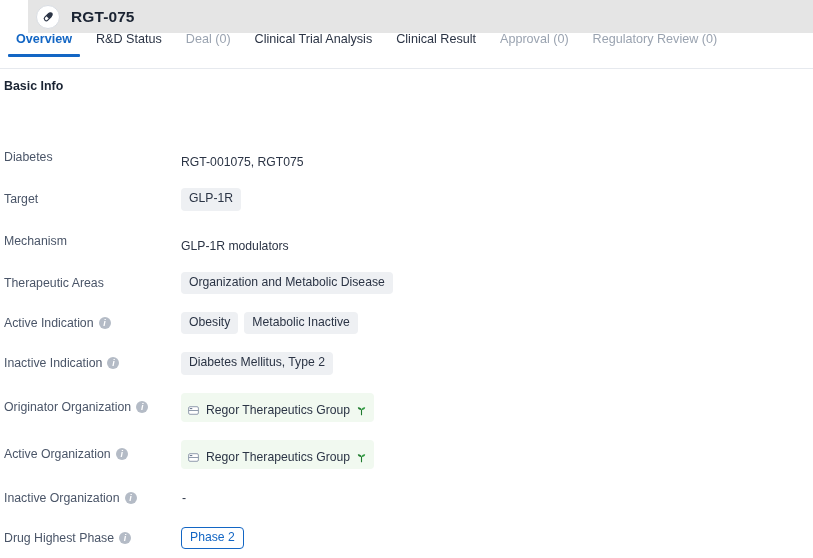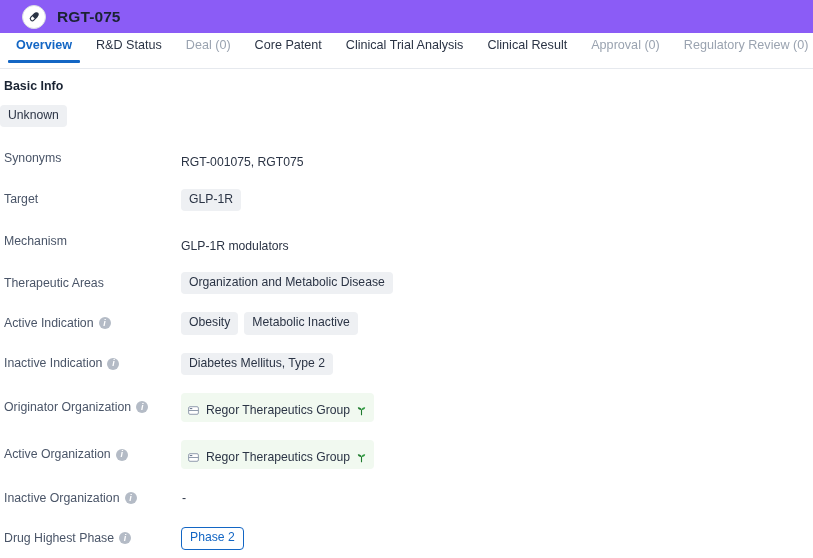--- a/index.html
+++ b/index.html
@@ -12,22 +12,23 @@
     font-family: "Liberation Sans", sans-serif;
     color: #2b3445;
     overflow: hidden;
   }
 
   
   .header {
     height: 33px;
     display: flex;
     align-items: center;
-    padding: 0 0 0 22px;
-    background: #8b5cf6;
+    padding: 0 0 0 8px;
+    background: #e5e5e5;
+    margin-left: 28px;
   }
   .drug-icon {
     width: 24px;
     height: 24px;
     border-radius: 50%;
     border: 1px solid #d9dde3;
     display: flex;
     align-items: center;
     justify-content: center;
     flex: 0 0 auto;
@@ -41,21 +42,21 @@
     color: #1a2332;
     letter-spacing: .1px;
     white-space: nowrap;
   }
 
   
   .tabs {
     position: relative;
     height: 36px;
     display: flex;
-    align-items: center;
+    align-items: flex-start;
     padding: 0 11px 0 4px;
     border-bottom: 1px solid #e6e9ee;
   }
   .tab {
     position: relative;
     font-size: 12.6px;
     line-height: 1;
     padding: 0 12px 10px 12px;
     white-space: nowrap;
     color: #2b3445;
@@ -187,40 +188,36 @@
       </g>
     </svg>
   </div>
   <div class="page-title">RGT-075</div>
 </div>
 
 <div class="tabs">
   <div class="tab active">Overview</div>
   <div class="tab">R&amp;D Status</div>
   <div class="tab muted">Deal (0)</div>
-  <div class="tab">Core Patent</div>
   <div class="tab">Clinical Trial Analysis</div>
   <div class="tab">Clinical Result</div>
   <div class="tab muted">Approval (0)</div>
   <div class="tab muted">Regulatory Review (0)</div>
 </div>
 
 <div class="content">
 
   <div class="section-title">Basic Info</div>
 
   <div id="rows-container">
       <div class="row">
-        <div class="row-value">
-          <div class="chip">Unknown</div>
-        </div>
-      </div>
-      <div class="row">
-        <div class="row-label">
-          <span>Synonyms</span>
+      </div>
+      <div class="row">
+        <div class="row-label">
+          <span>Diabetes</span>
         </div>
         <div class="row-value">
           <div class="chip plain-text">RGT-001075,  RGT075</div>
         </div>
       </div>
       <div class="row">
         <div class="row-label">
           <span>Target</span>
         </div>
         <div class="row-value">

